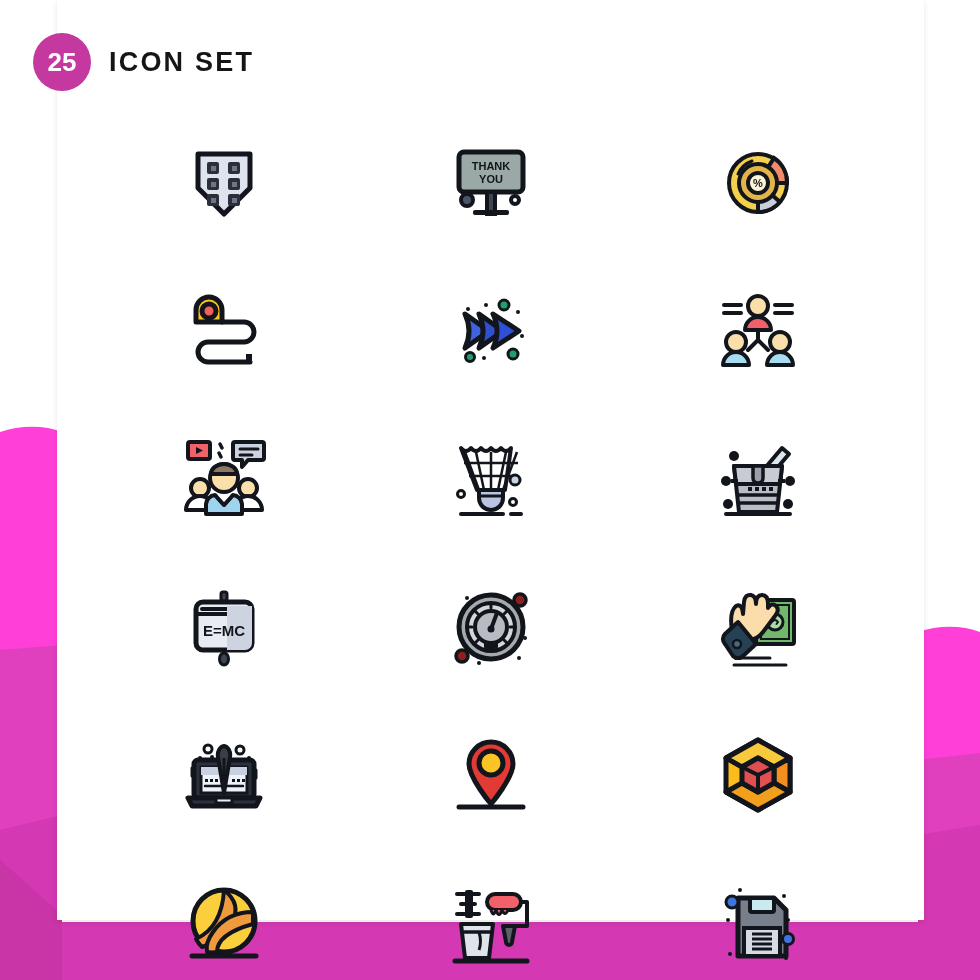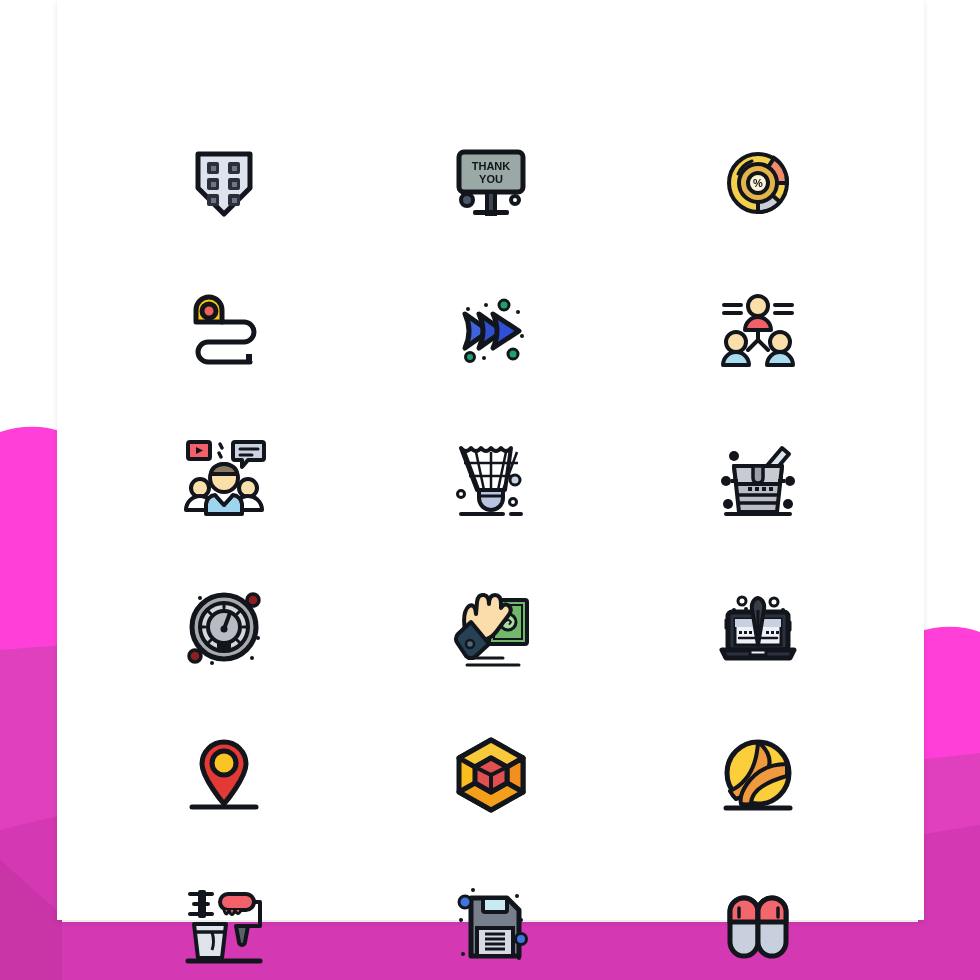--- a/index.html
+++ b/index.html
@@ -62,20 +62,24 @@
   <path d="M918,632 C938,625 962,625 980,632 L980,980 L918,980 Z" fill="#ff3fd8"></path>
   <path d="M918,760 L980,753 L980,980 L918,980 Z" fill="#e040bd"></path>
   <path d="M918,835 L980,825 L980,980 L918,980 Z" fill="#d438b2"></path>
 
   <rect x="0" y="922" width="980" height="58" fill="#d438b2"></rect>
   <path d="M0,860 L62,915 L62,980 L0,980 Z" fill="#c934a6"></path>
 </svg>
 
 <div class="card">
 
+  <div class="header">
+    <div class="badge">25</div>
+    <div class="title">ICON SET</div>
+  </div>
 
   <div class="grid">
 
     <div class="cell">
       <svg width="92" height="92" viewBox="0 0 92 92">
         <path d="M20 18 H72 V52 L46 78 L20 52 Z" fill="#dfe3ee" stroke="#12151c" stroke-width="5" stroke-linejoin="round"></path>
         <g fill="#2a2f3a">
           <rect x="29" y="26" width="12" height="12" rx="2"></rect>
             <rect x="33" y="30" width="5" height="5" fill="#6d7586"></rect>
           <rect x="50" y="26" width="12" height="12" rx="2"></rect>
@@ -227,20 +231,33 @@
         <circle cx="14" cy="49" r="5" fill="#12151c"></circle>
           <line x1="19" y1="49" x2="26" y2="49" stroke="#12151c" stroke-width="4"></line>
         <circle cx="78" cy="49" r="5" fill="#12151c"></circle>
           <line x1="73" y1="49" x2="66" y2="49" stroke="#12151c" stroke-width="4"></line>
         <circle cx="22" cy="24" r="5" fill="#12151c"></circle>
         <circle cx="16" cy="72" r="5" fill="#12151c"></circle>
         <circle cx="76" cy="72" r="5" fill="#12151c"></circle>
       </svg>
     </div>
 
+    <div class="cell">
+      <svg width="92" height="92" viewBox="0 0 92 92">
+        <rect x="43" y="12" width="6" height="9" rx="2" fill="#3e464f" stroke="#12151c" stroke-width="3"></rect>
+        <rect x="18" y="22" width="56" height="48" rx="7" fill="#e8ebf2" stroke="#12151c" stroke-width="5"></rect>
+        <line x1="18" y1="34" x2="74" y2="34" stroke="#12151c" stroke-width="4"></line>
+        <line x1="24" y1="29" x2="68" y2="29" stroke="#12151c" stroke-width="4" stroke-linecap="round"></line>
+        <rect x="49" y="26" width="25" height="8" fill="#cdd3e0"></rect>
+        <path d="M49 34 v36 h18 a7 7 0 0 0 7 -7 V34 Z" fill="#cdd3e0"></path>
+        <text x="46" y="56" font-family="Liberation Sans, sans-serif" font-size="15" font-weight="bold" fill="#12151c" text-anchor="middle">E=MC</text>
+        <line x1="46" y1="70" x2="46" y2="74" stroke="#12151c" stroke-width="3"></line>
+        <ellipse cx="46" cy="79" rx="4.5" ry="6" fill="#3e464f" stroke="#12151c" stroke-width="3"></ellipse>
+      </svg>
+    </div>
 
     <div class="cell">
       <svg width="92" height="92" viewBox="0 0 92 92">
         <circle cx="46" cy="47" r="32" fill="#a6a9ae" stroke="#12151c" stroke-width="5"></circle>
         <circle cx="46" cy="47" r="24" fill="#d5d7dc" stroke="#12151c" stroke-width="4"></circle>
         <circle cx="46" cy="47" r="16" fill="#b8bbc1" stroke="#12151c" stroke-width="4"></circle>
         <g stroke="#12151c" stroke-width="3" stroke-linecap="round">
           <line x1="46" y1="23" x2="46" y2="28"></line>
             <line x1="46" y1="66" x2="46" y2="71"></line>
           <line x1="22" y1="47" x2="27" y2="47"></line>

